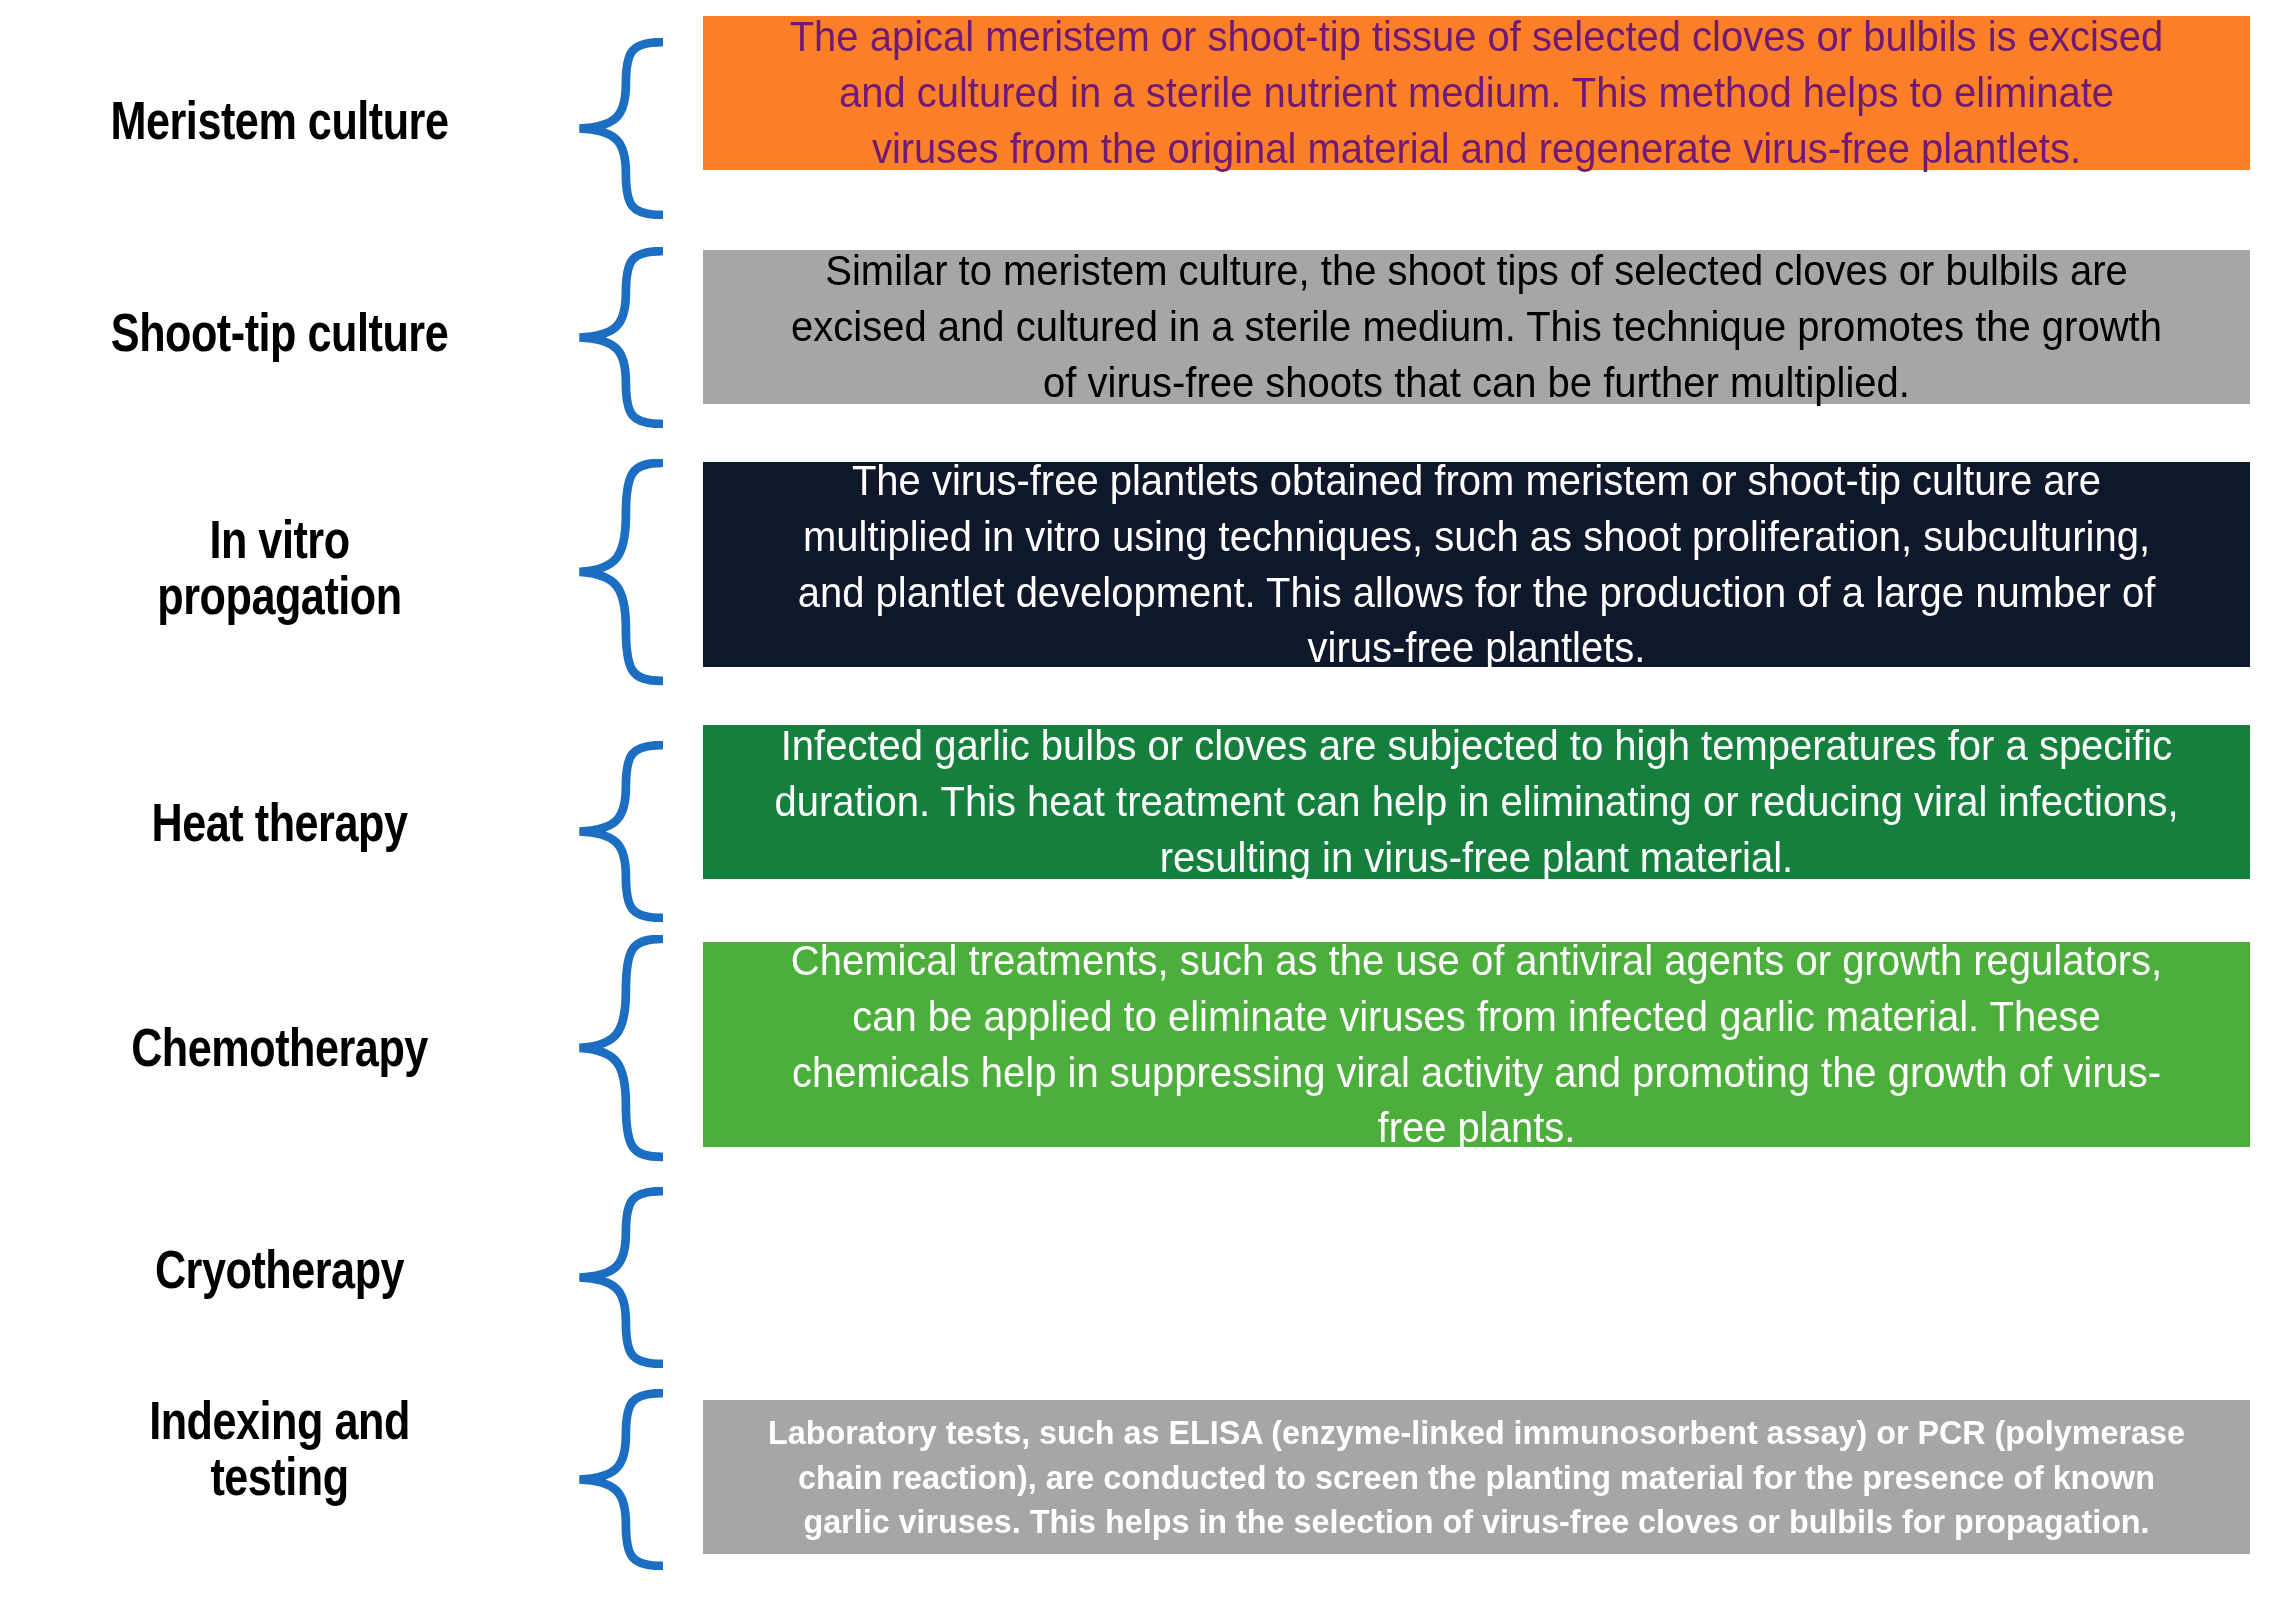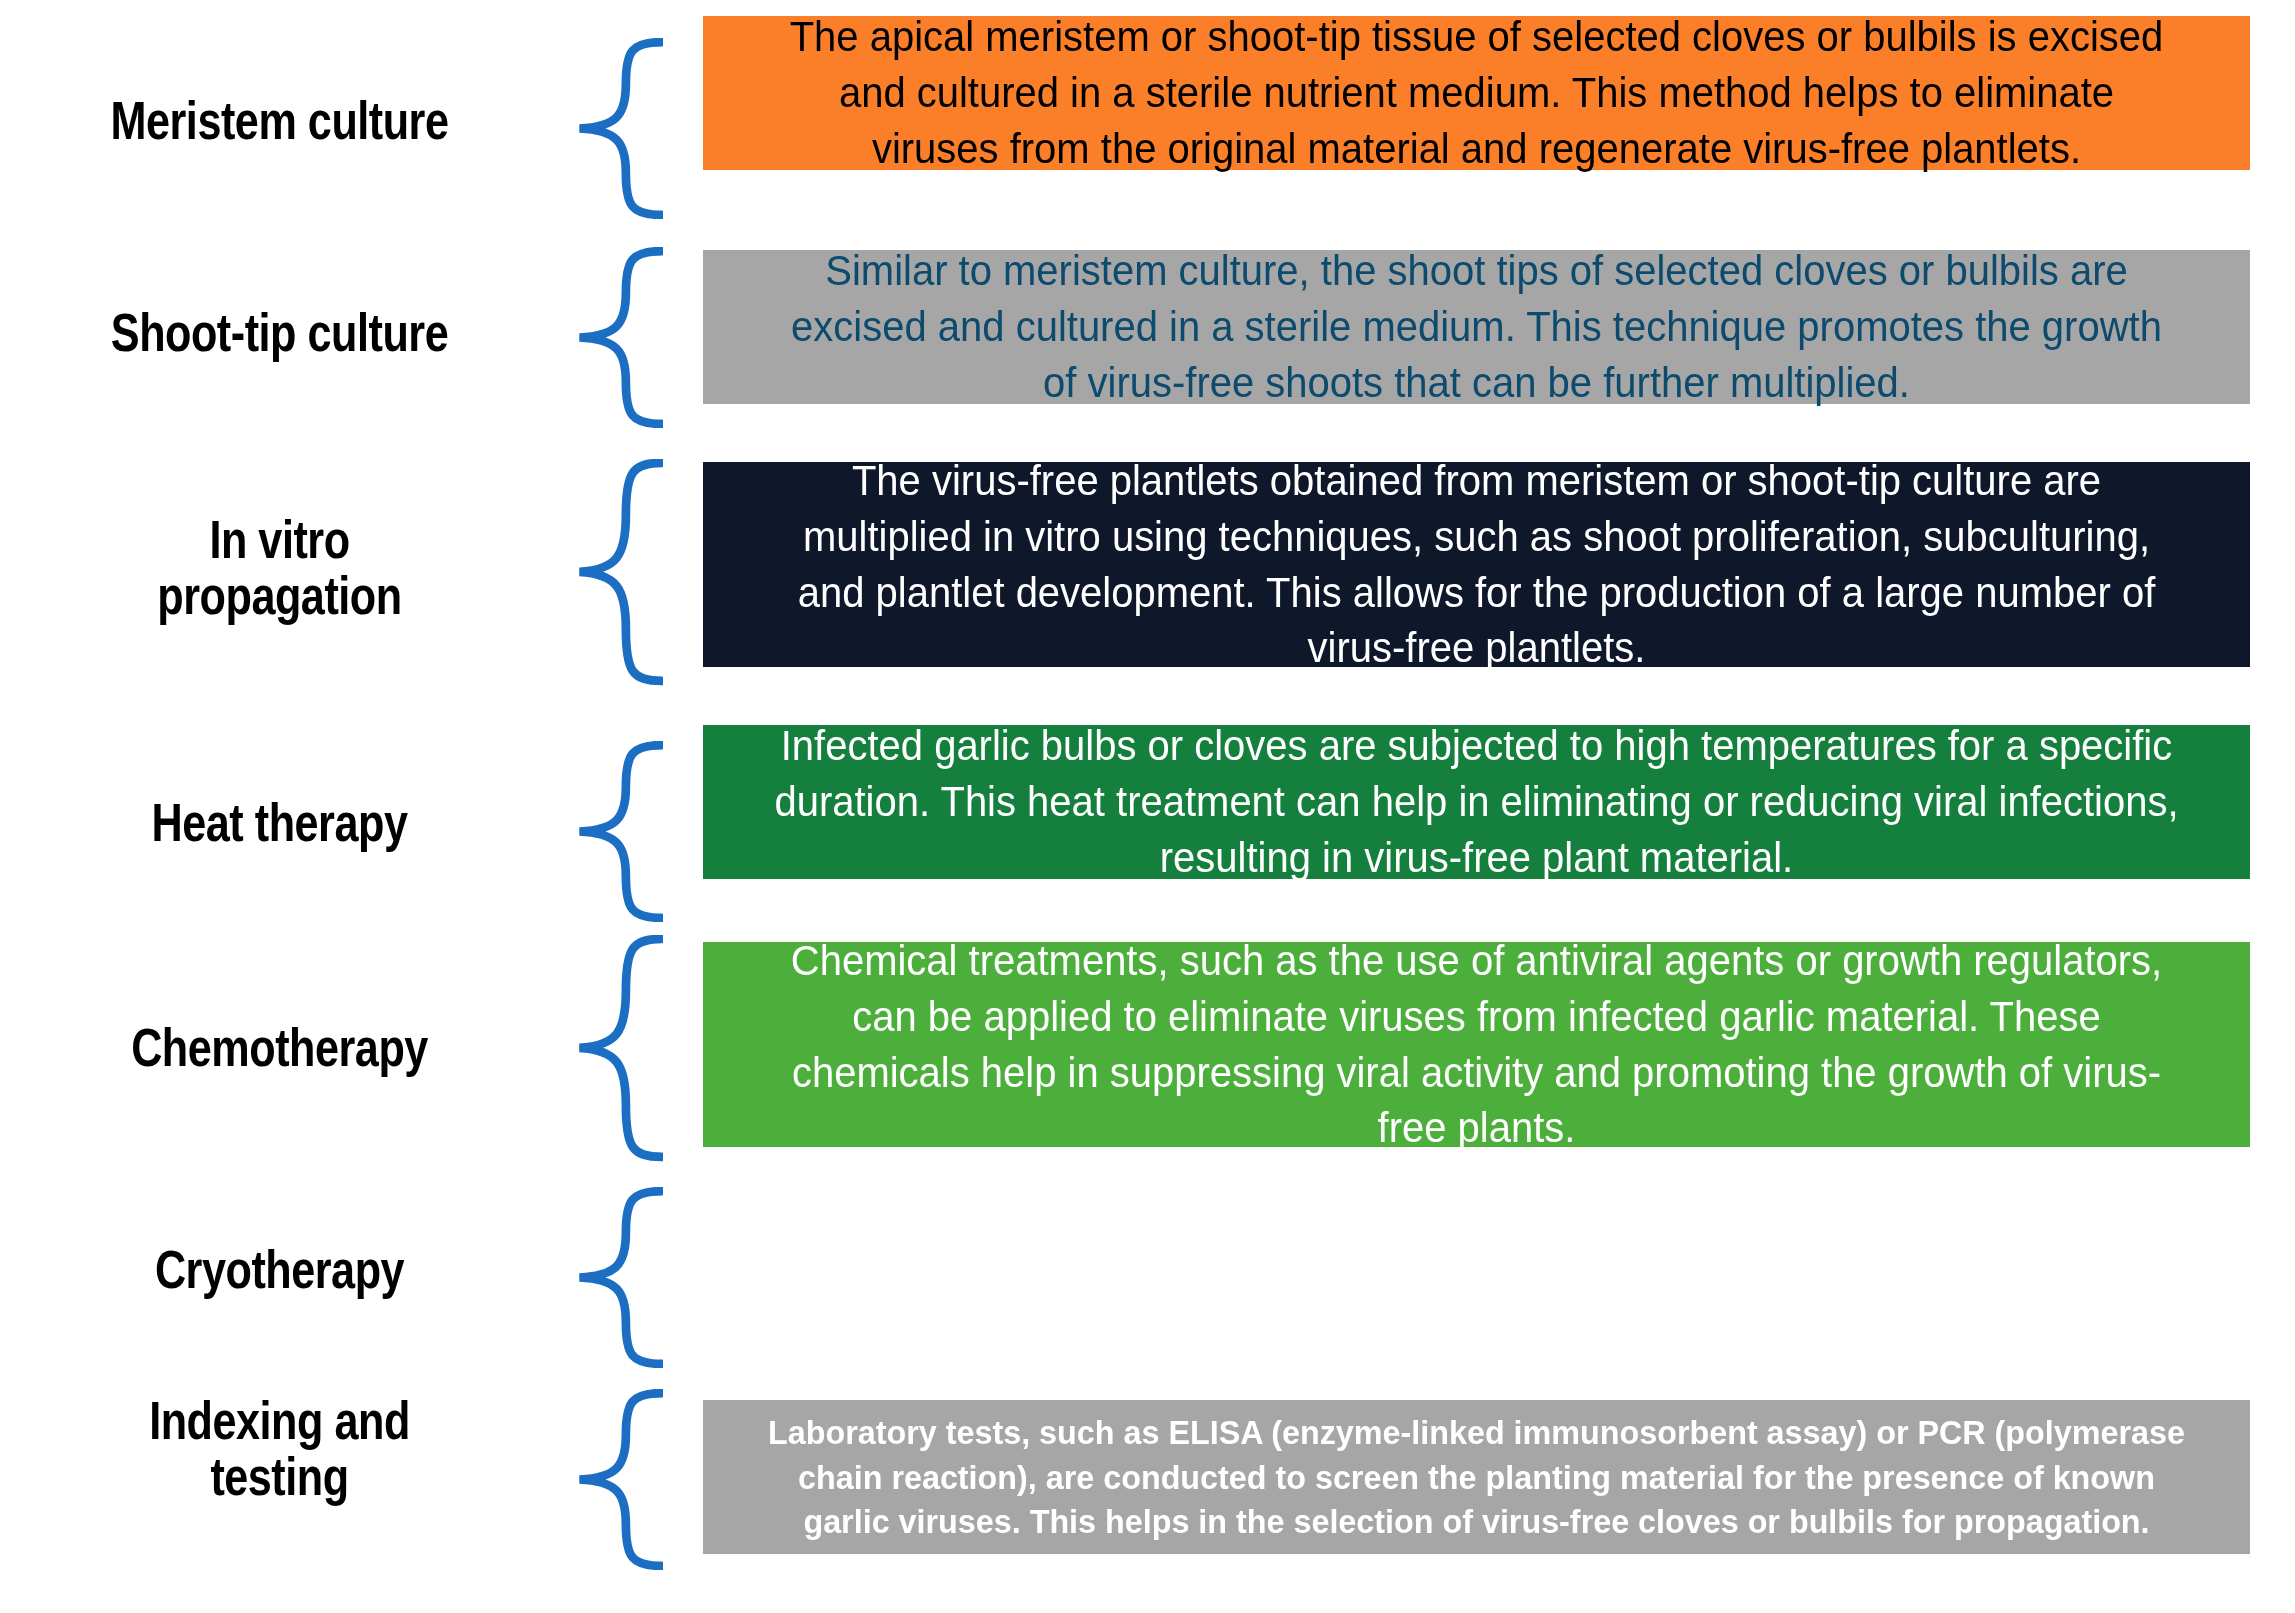--- a/index.html
+++ b/index.html
@@ -79,33 +79,33 @@
 
 <div id="canvas" style="background: rgb(255, 255, 255);">
 
   <div class="row" style="top:0px;height:233px;">
     <div class="label" style="top: 93px; color: rgb(0, 0, 0);">Meristem culture</div>
     <div class="brace" style="top:38px;">
       <svg width="87" height="181" viewBox="0 0 150 310" xmlns="http://www.w3.org/2000/svg">
         <path d="M148 6 C 96 6 86 22 86 78 C 86 132 70 152 6 155 C 70 158 86 178 86 232 C 86 288 96 304 148 304" fill="none" stroke="#1B6EC2" stroke-width="15" stroke-linecap="round"></path>
       </svg>
     </div>
-    <div class="box" style="top: 15.7px; height: 154px; background: rgb(251, 127, 40); color: #000000;">
+    <div class="box" style="top: 15.7px; height: 154px; background: rgb(251, 127, 40); color: #701a75;">
       <span class="txt">The apical meristem or shoot-tip tissue of selected cloves or bulbils is excised and cultured in a sterile nutrient medium. This method helps to eliminate viruses from the original material and regenerate virus-free plantlets.</span>
     </div>
   </div>
 
   <div class="row" style="top:0px;height:233px;">
     <div class="label" style="top: 305px; color: rgb(0, 0, 0);">Shoot-tip culture</div>
     <div class="brace" style="top:247px;">
       <svg width="87" height="181" viewBox="0 0 150 310" xmlns="http://www.w3.org/2000/svg">
         <path d="M148 6 C 96 6 86 22 86 78 C 86 132 70 152 6 155 C 70 158 86 178 86 232 C 86 288 96 304 148 304" fill="none" stroke="#1B6EC2" stroke-width="15" stroke-linecap="round"></path>
       </svg>
     </div>
-    <div class="box" style="top: 250px; height: 154px; background: rgb(166, 166, 166); color: #0c4a6e;">
+    <div class="box" style="top: 250px; height: 154px; background: rgb(166, 166, 166); color: #000000;">
       <span class="txt">Similar to meristem culture, the shoot tips of selected cloves or bulbils are excised and cultured in a sterile medium. This technique promotes the growth of virus-free shoots that can be further multiplied.</span>
     </div>
   </div>
 
   <div class="row" style="top:0px;height:268px;">
     <div class="label" style="top: 512px; color: rgb(0, 0, 0);">In vitro
 propagation</div>
     <div class="brace" style="top:459px;">
       <svg width="87" height="227" viewBox="0 0 150 390" xmlns="http://www.w3.org/2000/svg">
         <path d="M148 6 C 96 6 86 24 86 96 C 86 166 70 190 6 194 C 70 198 86 222 86 292 C 86 364 96 382 148 382" fill="none" stroke="#1B6EC2" stroke-width="15" stroke-linecap="round"></path>

